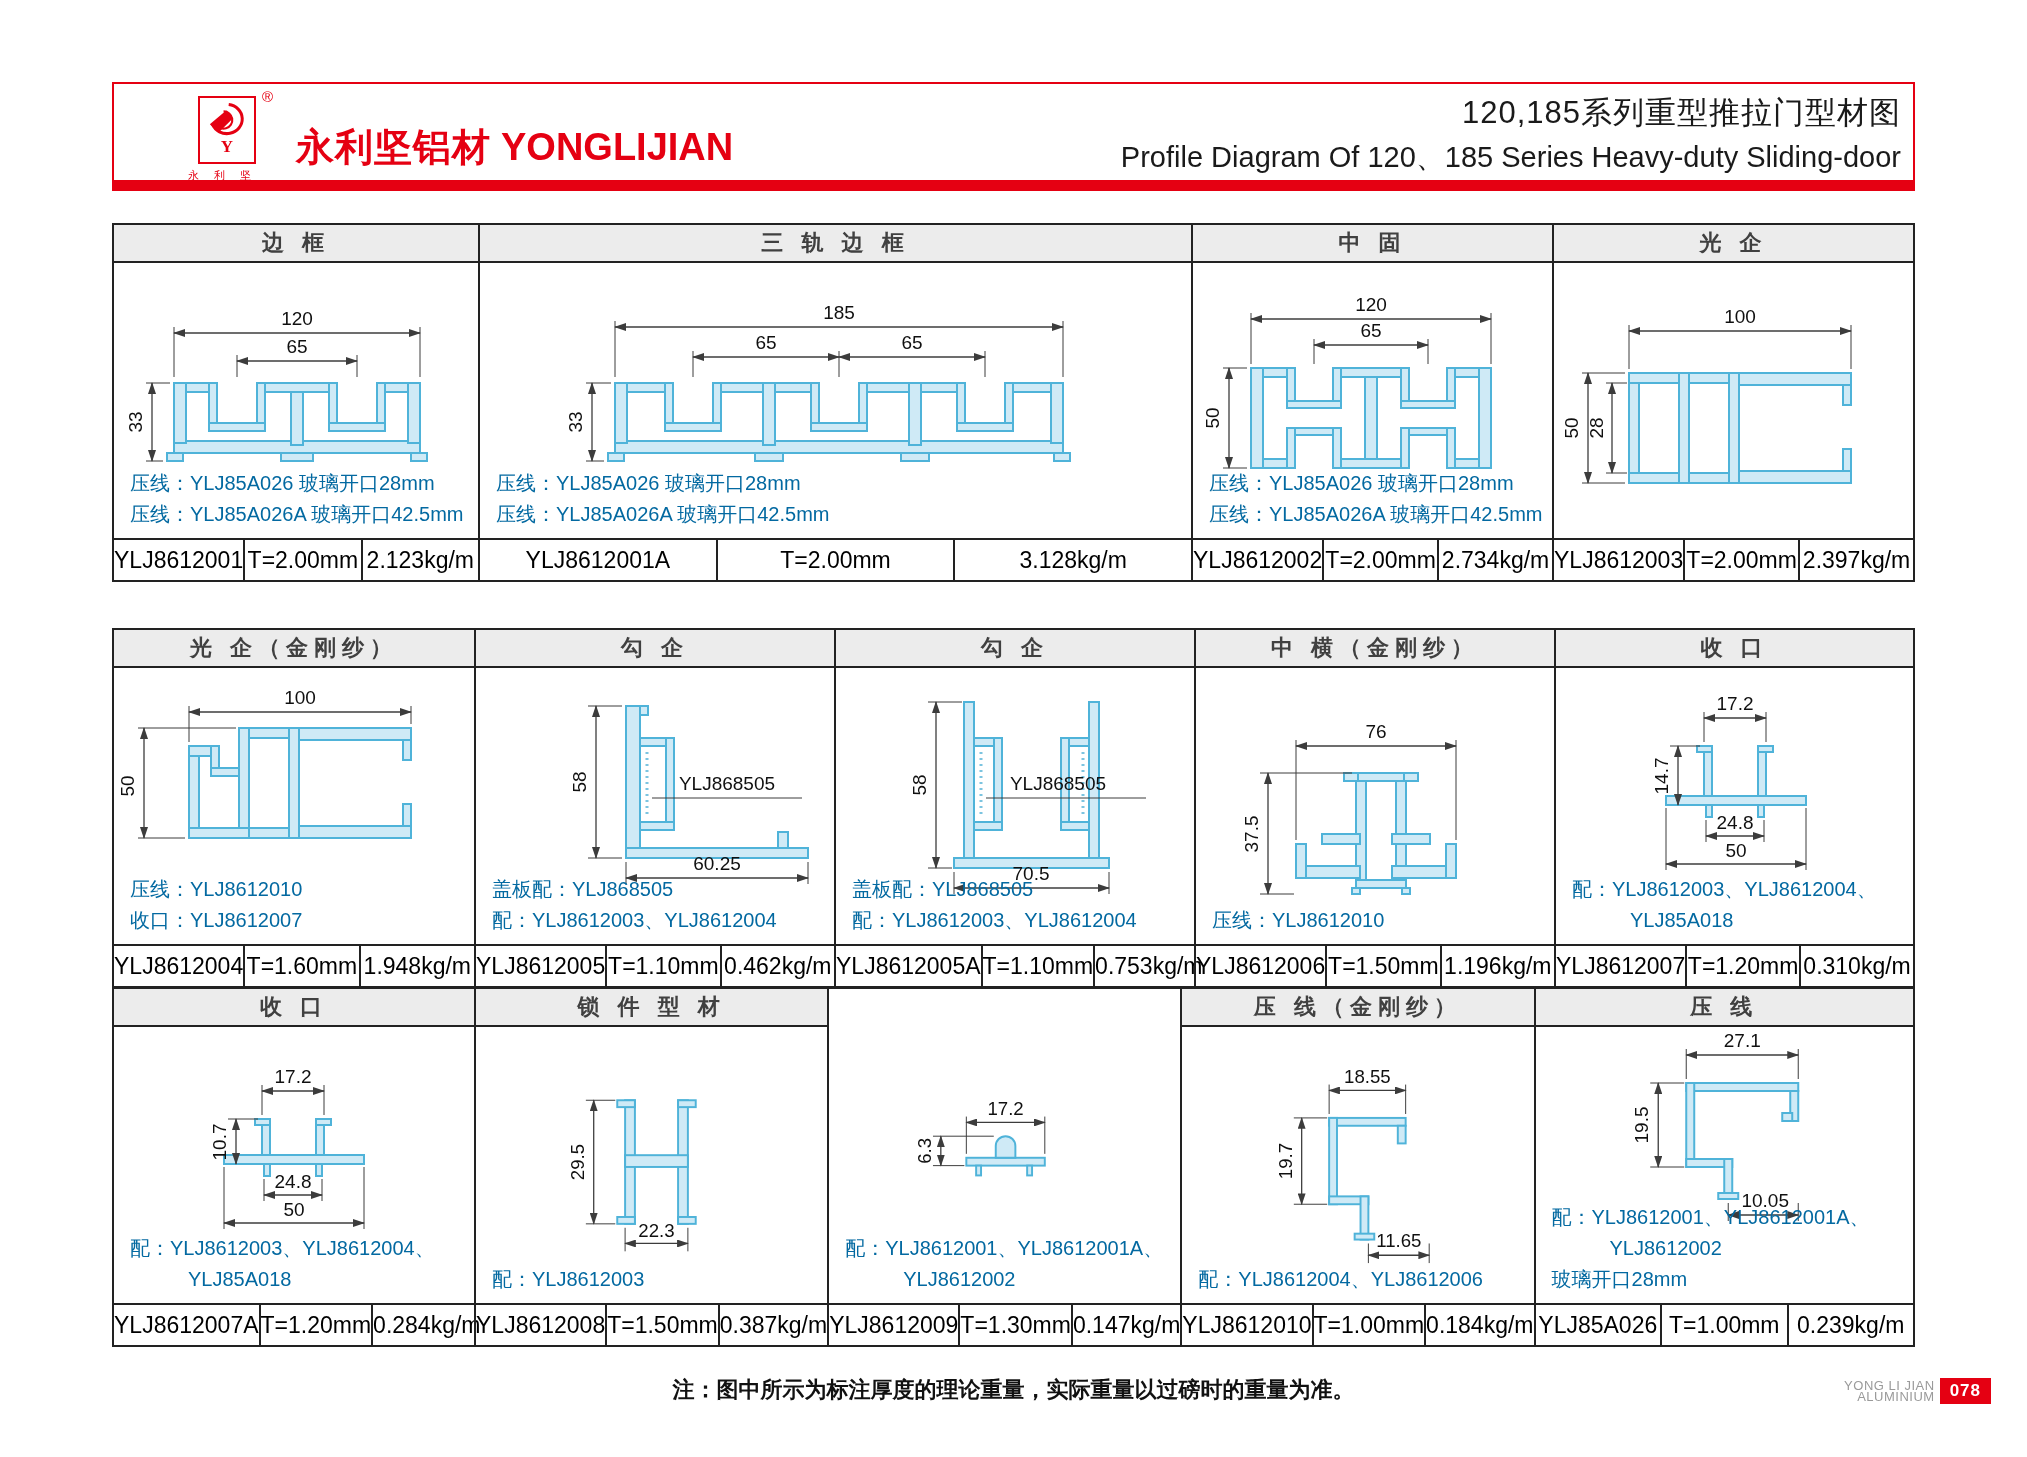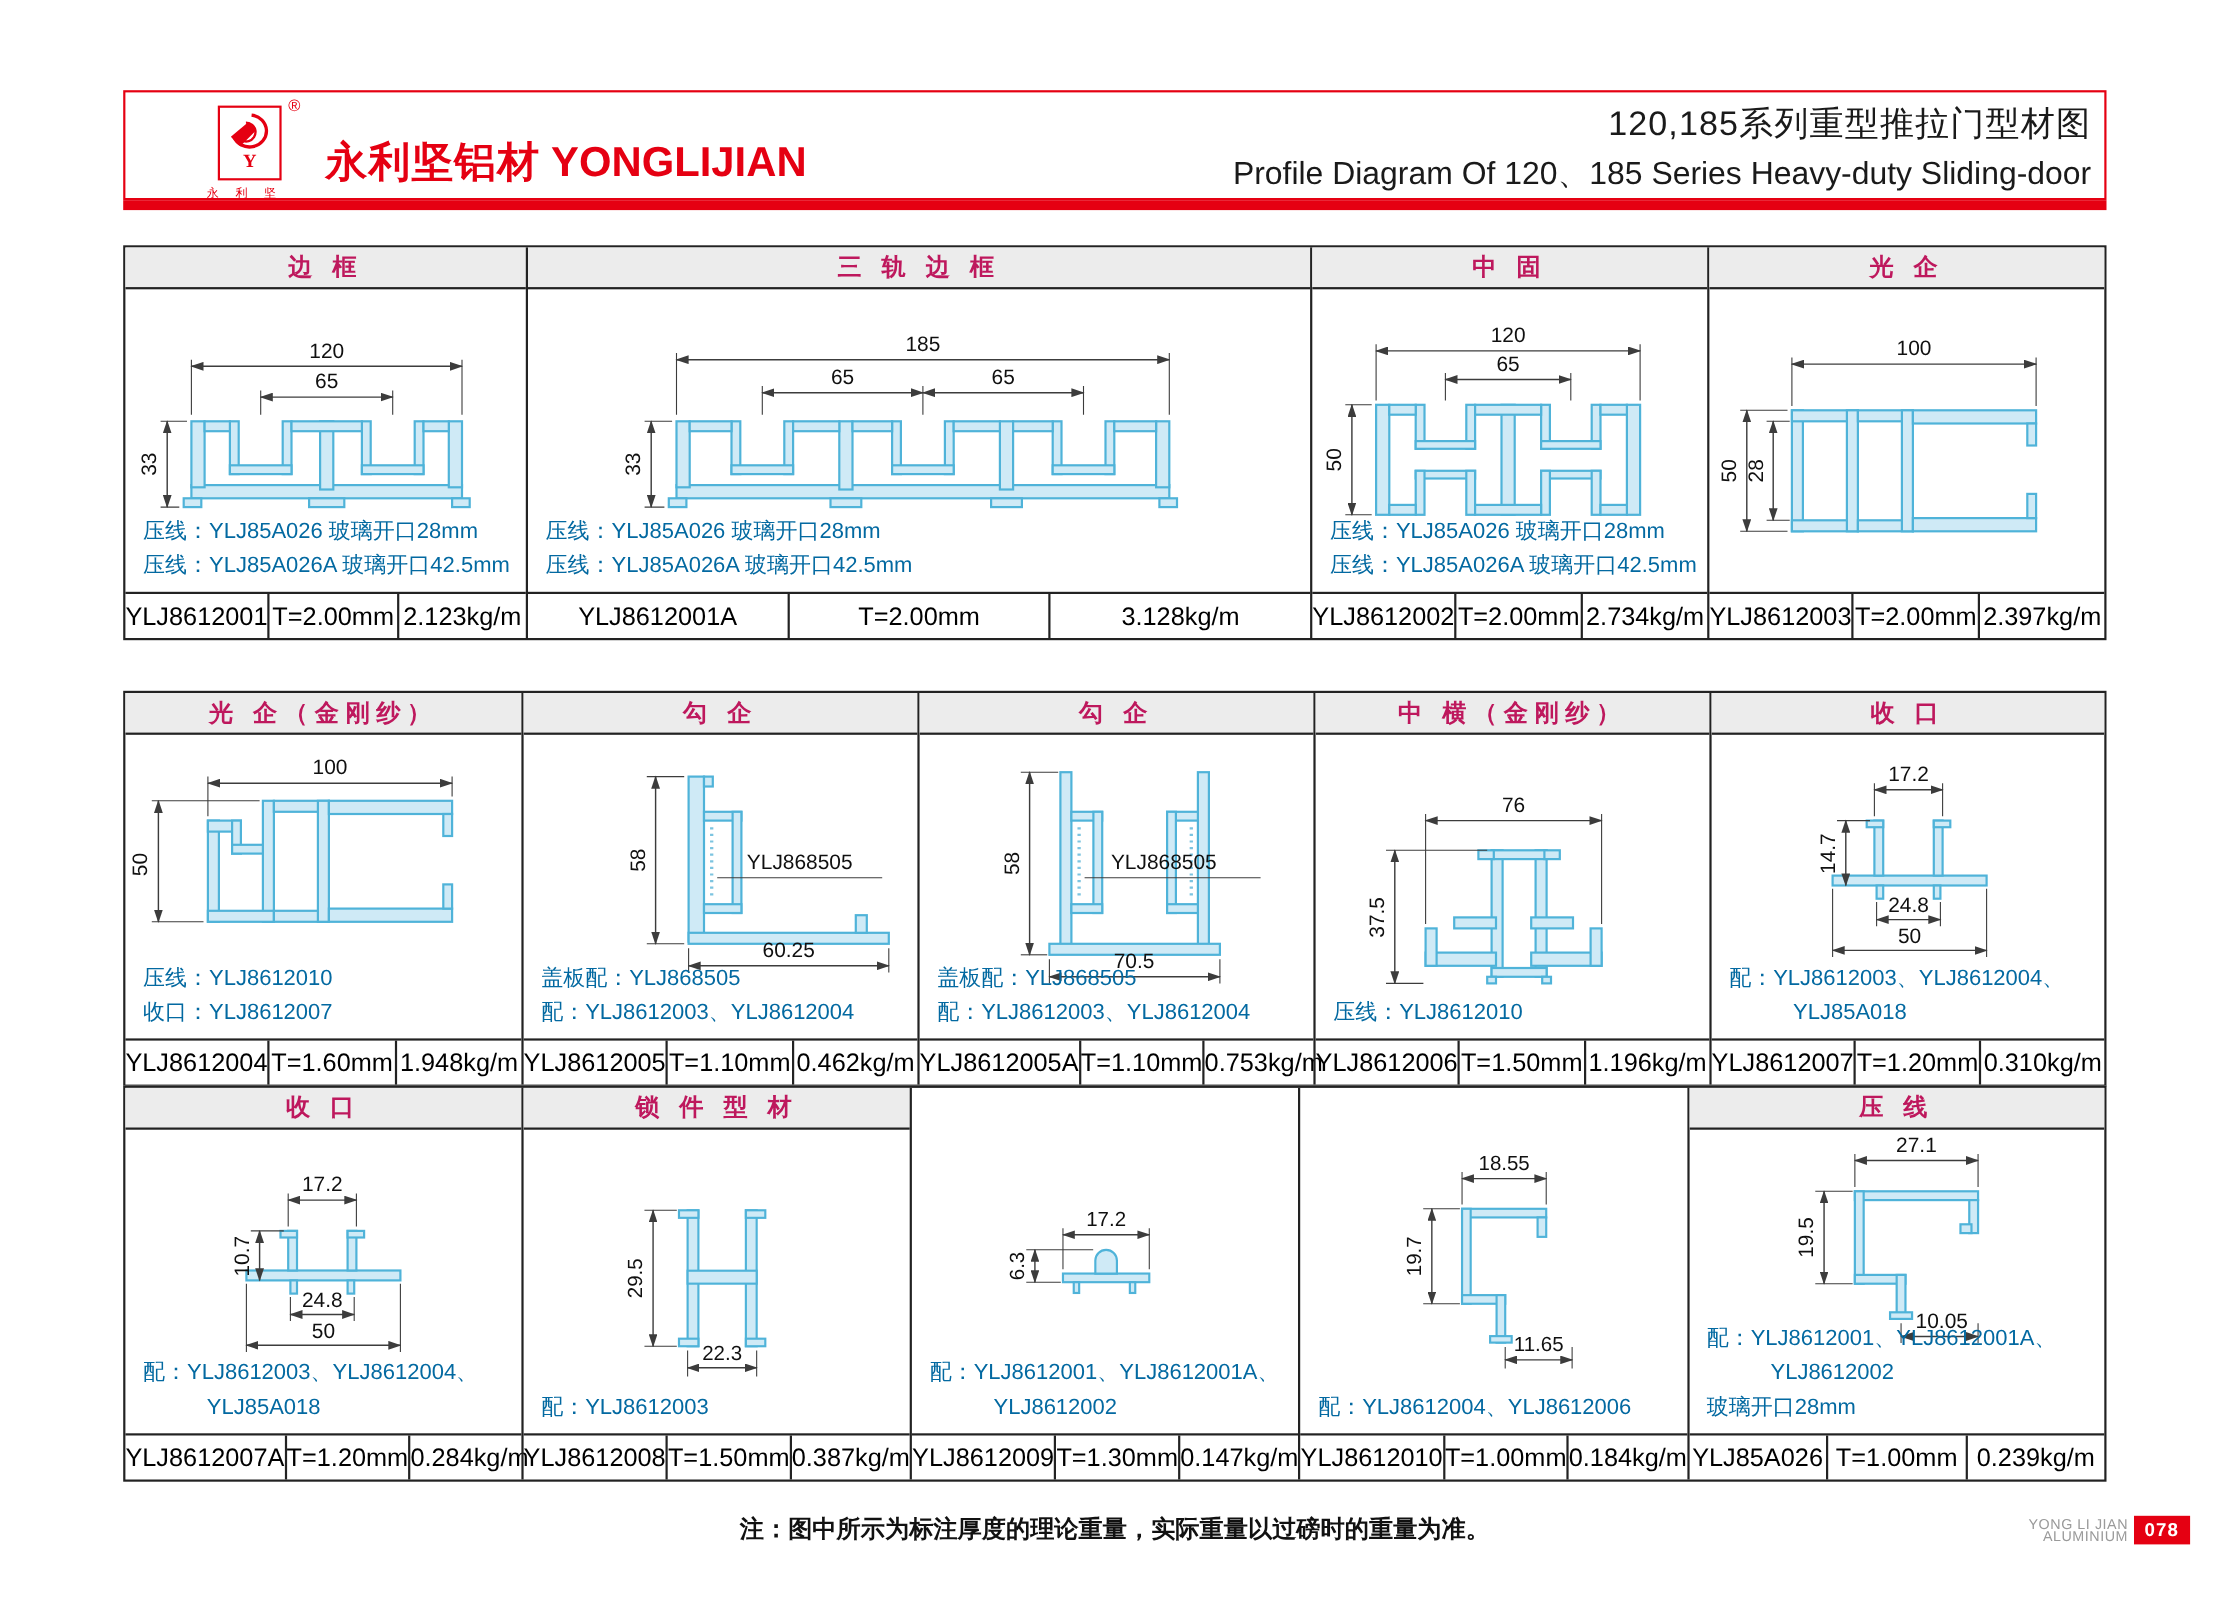--- a/index.html
+++ b/index.html
@@ -33,21 +33,21 @@
   .row{position:absolute;left:112px;width:1803px;display:flex;
        border:2px solid var(--line);box-sizing:border-box;background:#fff;}
   .row1{top:223px;height:359px;}
   .row2{top:628px;height:360px;}
   .row3{top:987px;height:360px;}
   .cell{position:relative;display:flex;flex-direction:column;box-sizing:border-box;
         border-left:2px solid var(--line);}
   .cell:first-child{border-left:none;}
   .cell-title{height:36px;line-height:36px;flex:0 0 36px;text-align:center;
               background:var(--tbar);border-bottom:2px solid var(--line);
-              font-size:22px;font-weight:bold;letter-spacing:6px;color:#be185d;}
+              font-size:22px;font-weight:bold;letter-spacing:6px;color:#404040;}
   .cell-body{position:relative;flex:1 1 auto;}
   .cell-body svg{position:absolute;left:0;top:0;width:100%;height:100%;}
   .notes{position:absolute;left:16px;right:6px;bottom:8px;
          font-size:20px;line-height:31px;color:#0369a1;}
   .note{white-space:nowrap;}
   .note.indent{padding-left:58px;}
   .cell-footer{flex:0 0 40px;height:40px;display:flex;border-top:2px solid var(--line);}
   .fcell{flex:1 1 0;border-left:2px solid var(--line);display:flex;align-items:center;
          justify-content:center;font-size:23px;color:#000;white-space:nowrap;}
   .fcell:first-child{border-left:none;}
@@ -629,20 +629,21 @@
         </div>
       </div>
       <div class="cell-footer">
         <div class="fcell">YLJ8612009</div>
         <div class="fcell">T=1.30mm</div>
         <div class="fcell">0.147kg/m</div>
       </div>
     </div>
 
     <div class="cell" style="width:360px">
+      <div class="cell-title">压 线（金刚纱）</div>
       <div class="cell-body">
         <svg viewBox="0 0 358 276">
           <g>
             <rect class="p" x="150" y="90" width="78" height="8"></rect>
               <rect class="p" x="220" y="98" width="8" height="18"></rect>
             <rect class="p" x="150" y="90" width="8" height="88"></rect>
             <rect class="p" x="150" y="170" width="40" height="8"></rect>
             <rect class="p" x="182" y="170" width="8" height="44"></rect>
               <rect class="p" x="176" y="208" width="20" height="6"></rect>
           </g>

